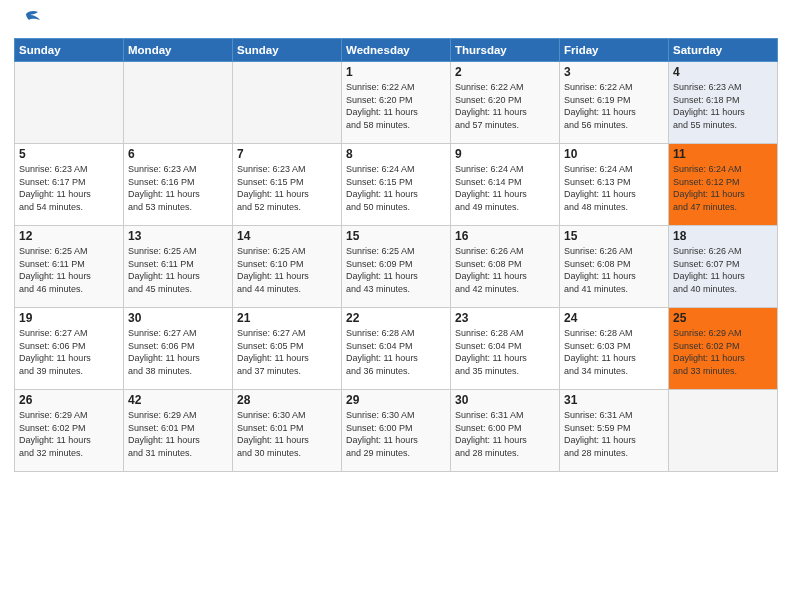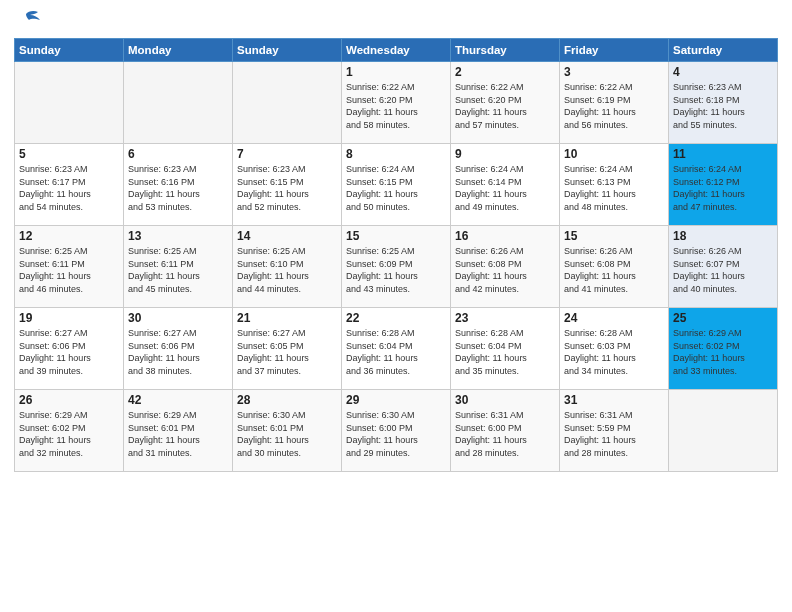--- a/index.html
+++ b/index.html
@@ -59,21 +59,21 @@
       padding: 3px 4px;
       font-size: 9.5px;
       color: #333;
       height: 82px;
       background: #fff;
     }
     .calendar tbody tr:nth-child(odd) td {
       background: #f9f9f9;
     }
     .calendar tbody tr td:last-child {
-      background: #0ea5e9;
+      background: #f97316;
     }
     .calendar tbody tr:nth-child(odd) td:last-child {
       background: #e8edf5;
     }
     .day-number {
       font-size: 12px;
       font-weight: bold;
       color: #222;
       display: block;
       margin-bottom: 2px;

